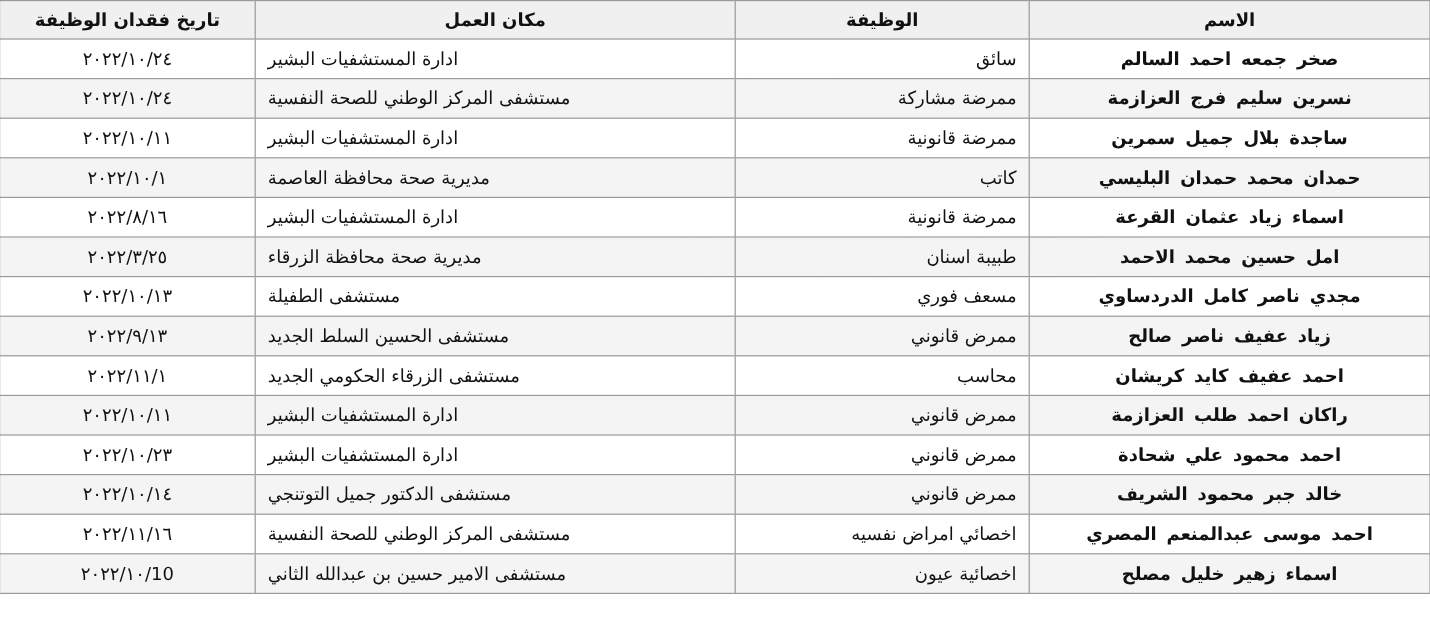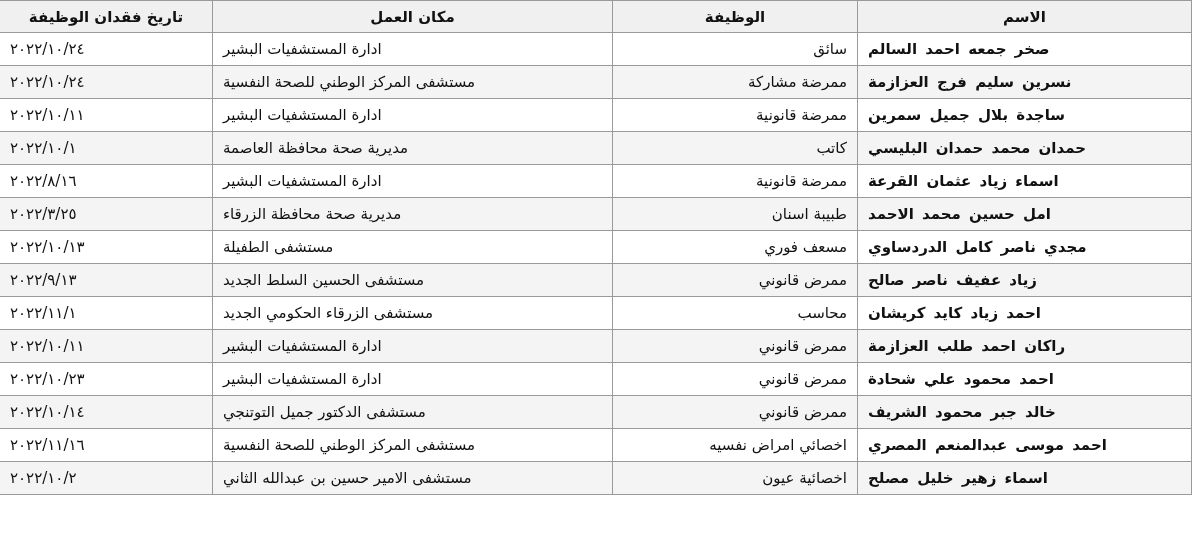--- a/index.html
+++ b/index.html
@@ -91,33 +91,33 @@
     background: #f0f0f0;
     font-weight: bold;
     text-align: center;
     font-size: 15px;
     height: 31px;
   }
   tbody tr:nth-child(odd) td { background: #ffffff; }
   tbody tr:nth-child(even) td { background: #f4f4f4; }
 
   td.c-name {
-    text-align: left;
+    text-align: center;
     font-weight: bold;
     letter-spacing: 1.5px;
     word-spacing: 3px;
   }
   td.c-job {
   }
   td.c-place {
     text-align: left;
     letter-spacing: .6px;
   }
   td.c-date {
-    text-align: left;
+    text-align: center;
     direction: ltr;
     font-size: 15px;
     letter-spacing: .5px;
     margin-top: 25px;
   }
   col.w-name   { width: 334px; }
   col.w-job    { width: 245px; }
   col.w-place  { width: 400px; }
   col.w-date   { width: 213px; }
 </style>
@@ -202,21 +202,21 @@
           <td class="c-place">مستشفى الطفيلة</td>
           <td class="c-date">٢٠٢٢/١٠/١٣</td>
         </tr>
         <tr>
           <td class="c-name">زياد عفيف ناصر صالح</td>
           <td class="c-job">ممرض قانوني</td>
           <td class="c-place">مستشفى الحسين السلط الجديد</td>
           <td class="c-date">٢٠٢٢/٩/١٣</td>
         </tr>
         <tr>
-          <td class="c-name">احمد زياد كايد كريشان</td>
+          <td class="c-name">احمد عفيف كايد كريشان</td>
           <td class="c-job">محاسب</td>
           <td class="c-place">مستشفى الزرقاء الحكومي الجديد</td>
           <td class="c-date">٢٠٢٢/١١/١</td>
         </tr>
         <tr>
           <td class="c-name">راكان احمد طلب العزازمة</td>
           <td class="c-job">ممرض قانوني</td>
           <td class="c-place">ادارة المستشفيات البشير</td>
           <td class="c-date">٢٠٢٢/١٠/١١</td>
         </tr>
@@ -235,17 +235,17 @@
         <tr>
           <td class="c-name">احمد موسى عبدالمنعم المصري</td>
           <td class="c-job">اخصائي امراض نفسيه</td>
           <td class="c-place">مستشفى المركز الوطني للصحة النفسية</td>
           <td class="c-date">٢٠٢٢/١١/١٦</td>
         </tr>
         <tr>
           <td class="c-name">اسماء زهير خليل مصلح</td>
           <td class="c-job">اخصائية عيون</td>
           <td class="c-place">مستشفى الامير حسين بن عبدالله الثاني</td>
-          <td class="c-date">٢٠٢٢/١٠/٢</td>
+          <td class="c-date">٢٠٢٢/١٠/10</td>
         </tr>
       </tbody>
   </table>
 </div>
 
 </body></html>

